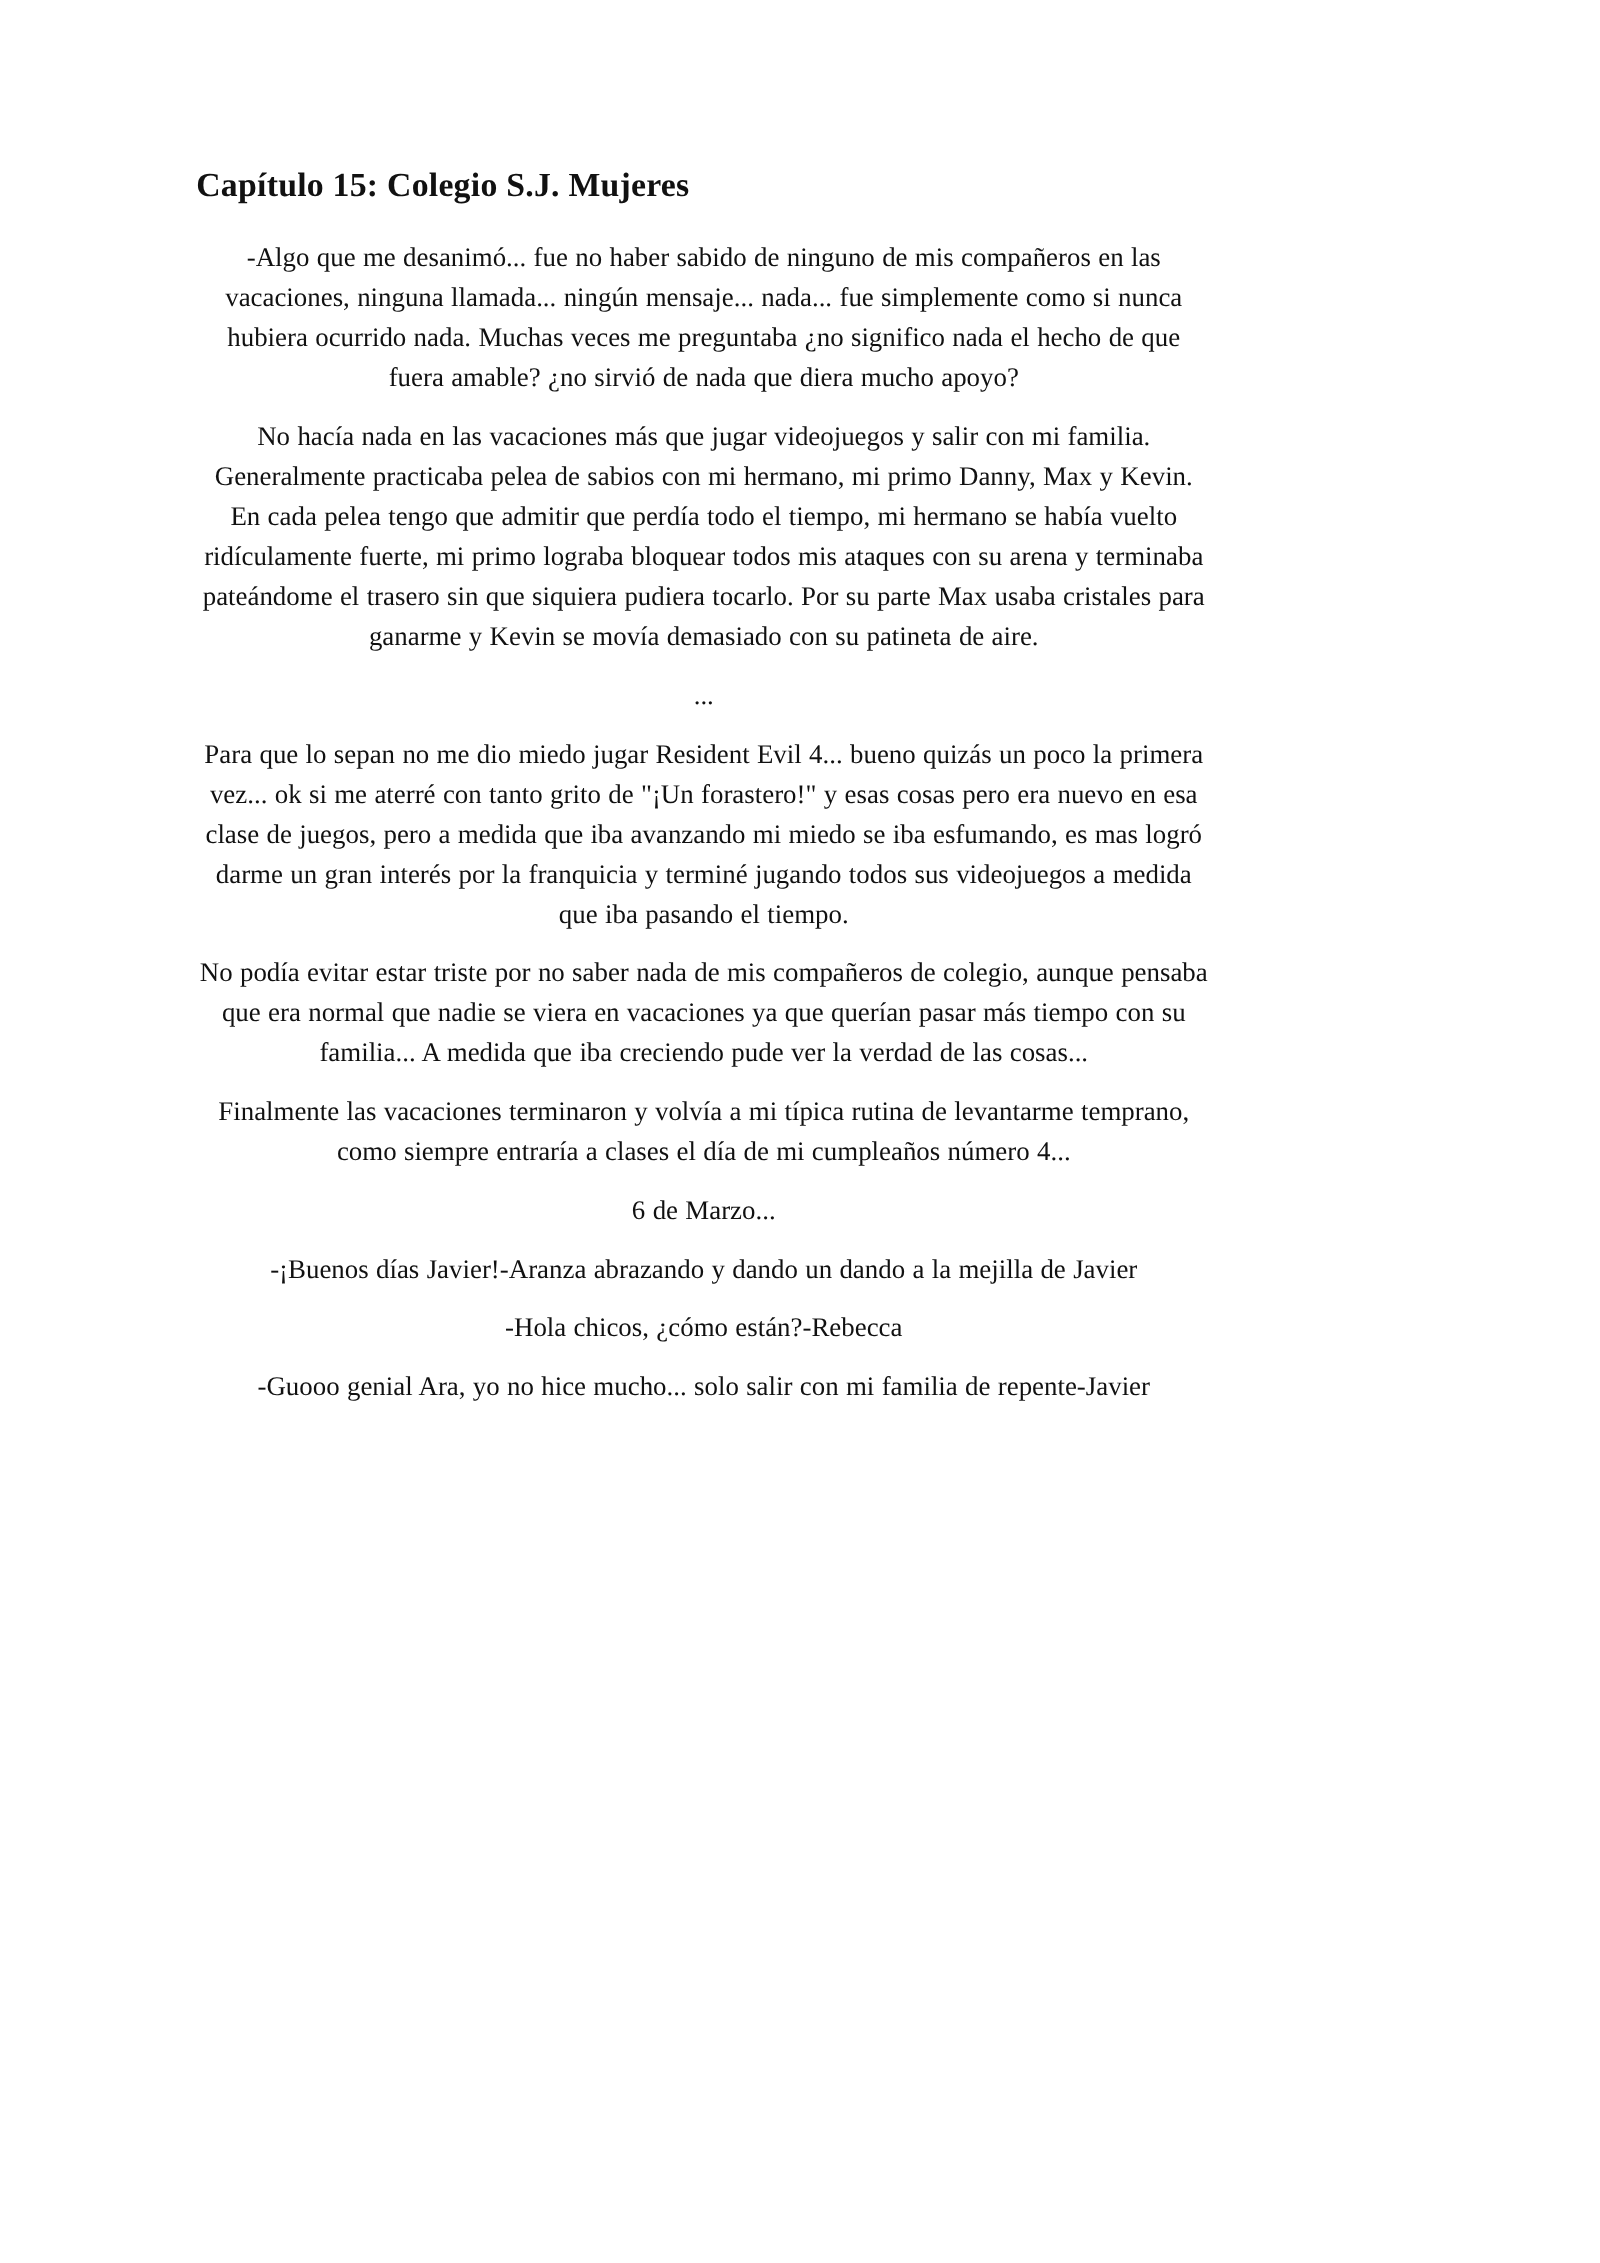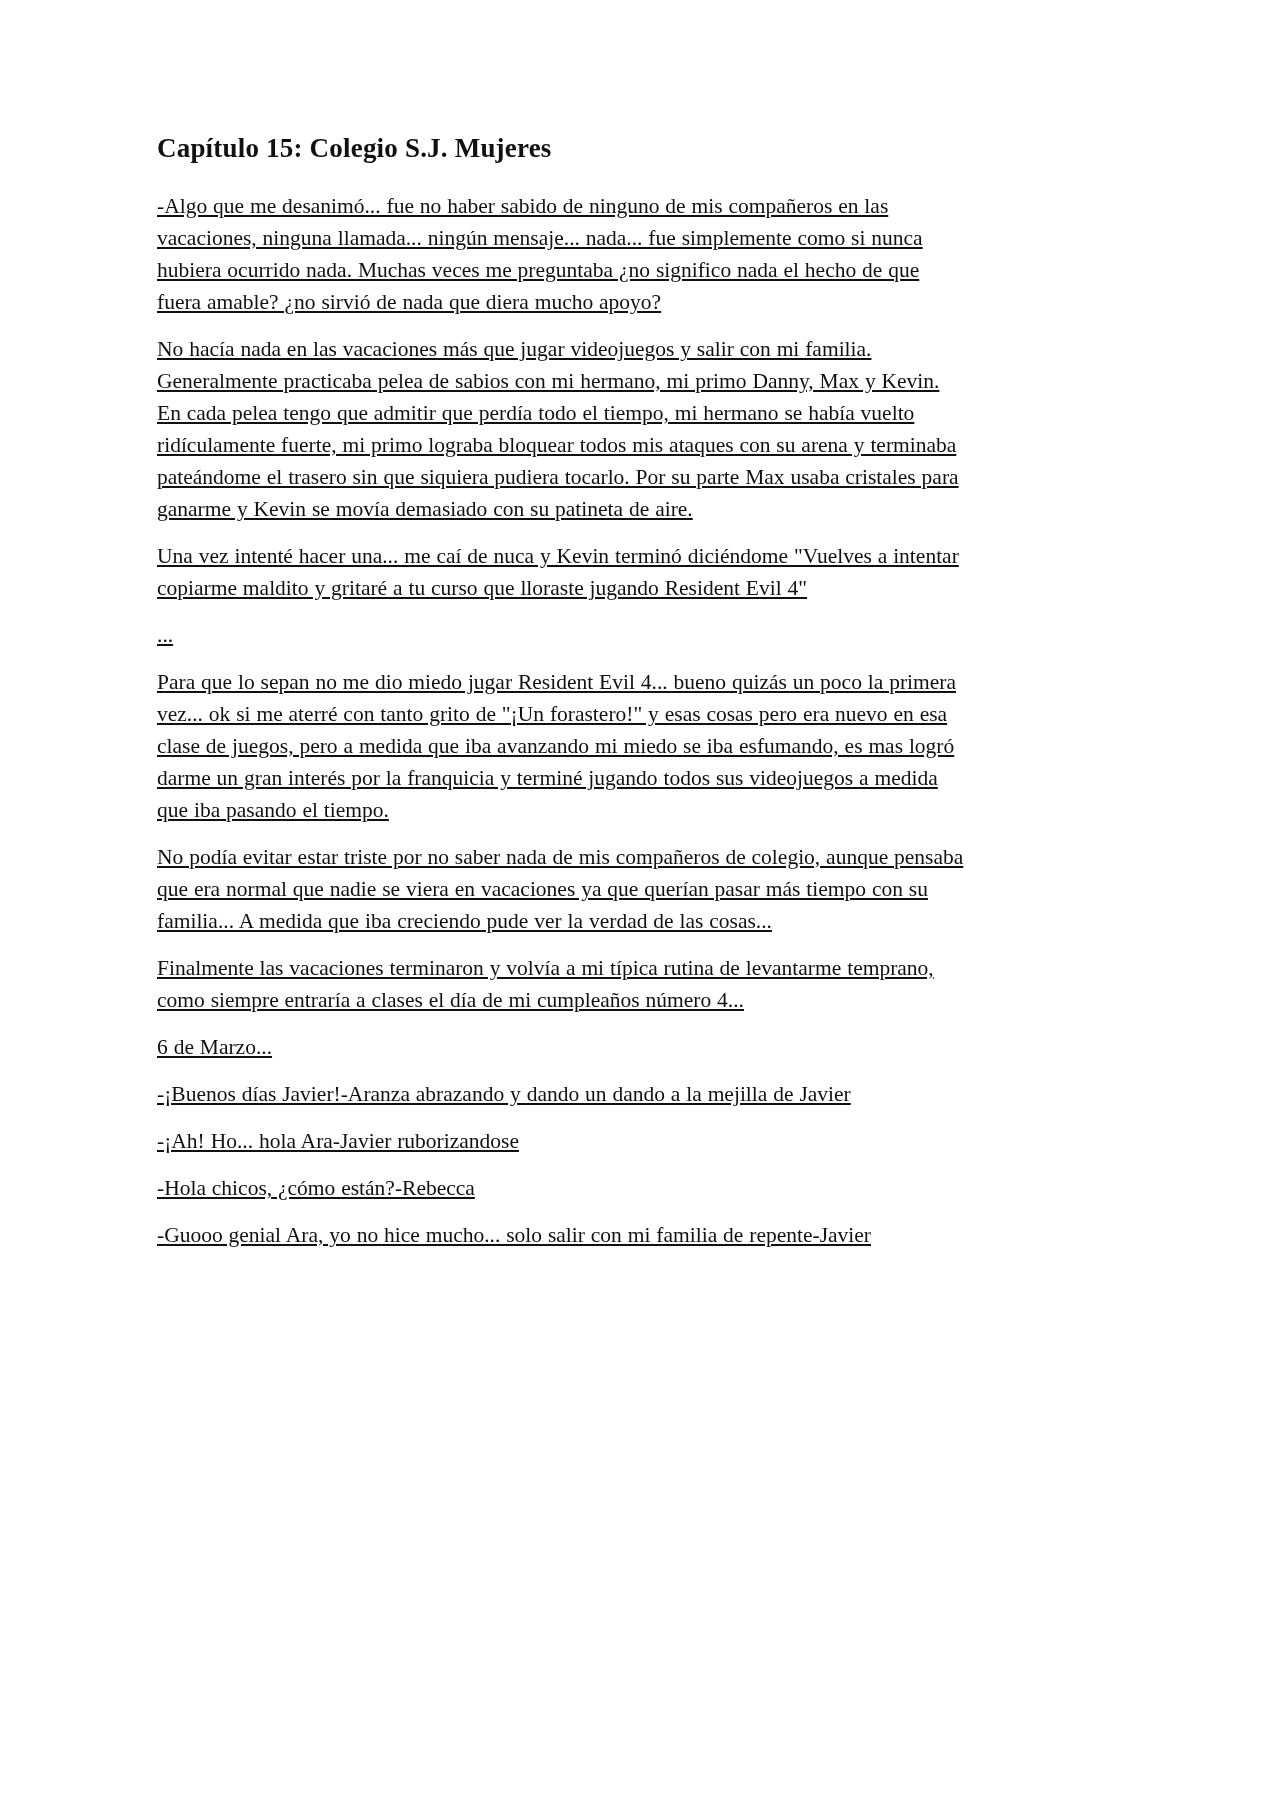--- a/index.html
+++ b/index.html
@@ -25,37 +25,34 @@
   .doc-title {
     font-size: 27px;
     font-weight: bold;
     margin-bottom: 26px;
     letter-spacing: 0.2px;
   }
   .doc-paragraph {
     font-size: 21.5px;
     line-height: 32px;
     margin-bottom: 15px;
-    text-align: left;
+    text-align: center;
     word-spacing: 0.5px;
-    text-decoration: underline;
   }
 </style>
 </head>
 <body>
 
 <div class="page">
   <div class="content">
     <h1 class="doc-title">Capítulo 15: Colegio S.J. Mujeres</h1>
     <p class="doc-paragraph">-Algo que me desanimó... fue no haber sabido de ninguno de mis compañeros en las vacaciones, ninguna llamada... ningún mensaje... nada... fue simplemente como si nunca hubiera ocurrido nada. Muchas veces me preguntaba ¿no significo nada el hecho de que fuera amable? ¿no sirvió de nada que diera mucho apoyo?</p>
     <p class="doc-paragraph">No hacía nada en las vacaciones más que jugar videojuegos y salir con mi familia. Generalmente practicaba pelea de sabios con mi hermano, mi primo Danny, Max y Kevin. En cada pelea tengo que admitir que perdía todo el tiempo, mi hermano se había vuelto ridículamente fuerte, mi primo lograba bloquear todos mis ataques con su arena y terminaba pateándome el trasero sin que siquiera pudiera tocarlo. Por su parte Max usaba cristales para ganarme y Kevin se movía demasiado con su patineta de aire.</p>
-    <p class="doc-paragraph">Una vez intenté hacer una... me caí de nuca y Kevin terminó diciéndome "Vuelves a intentar copiarme maldito y gritaré a tu curso que lloraste jugando Resident Evil 4"</p>
     <p class="doc-paragraph">...</p>
     <p class="doc-paragraph">Para que lo sepan no me dio miedo jugar Resident Evil 4... bueno quizás un poco la primera vez... ok si me aterré con tanto grito de "¡Un forastero!" y esas cosas pero era nuevo en esa clase de juegos, pero a medida que iba avanzando mi miedo se iba esfumando, es mas logró darme un gran interés por la franquicia y terminé jugando todos sus videojuegos a medida que iba pasando el tiempo.</p>
     <p class="doc-paragraph">No podía evitar estar triste por no saber nada de mis compañeros de colegio, aunque pensaba que era normal que nadie se viera en vacaciones ya que querían pasar más tiempo con su familia... A medida que iba creciendo pude ver la verdad de las cosas...</p>
     <p class="doc-paragraph">Finalmente las vacaciones terminaron y volvía a mi típica rutina de levantarme temprano, como siempre entraría a clases el día de mi cumpleaños número 4...</p>
     <p class="doc-paragraph">6 de Marzo...</p>
     <p class="doc-paragraph">-¡Buenos días Javier!-Aranza abrazando y dando un dando a la mejilla de Javier</p>
-    <p class="doc-paragraph">-¡Ah! Ho... hola Ara-Javier ruborizandose</p>
     <p class="doc-paragraph">-Hola chicos, ¿cómo están?-Rebecca</p>
     <p class="doc-paragraph">-Guooo genial Ara, yo no hice mucho... solo salir con mi familia de repente-Javier</p>
   </div>
 </div>
 
 </body></html>

